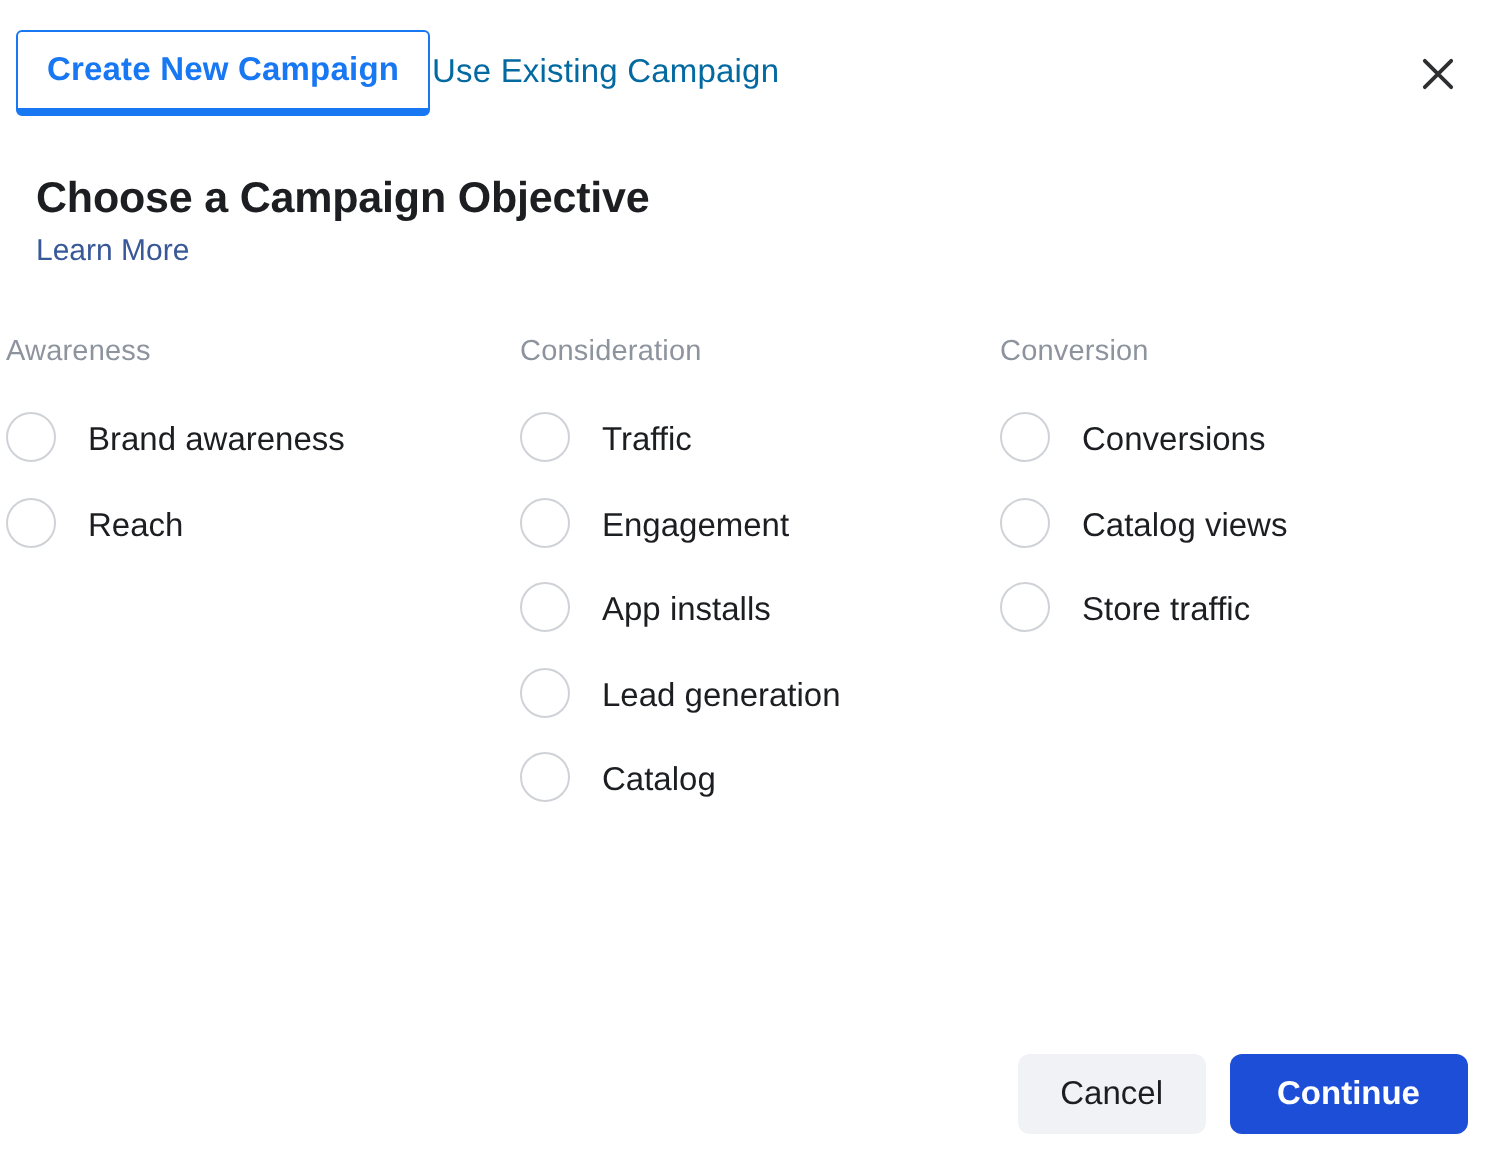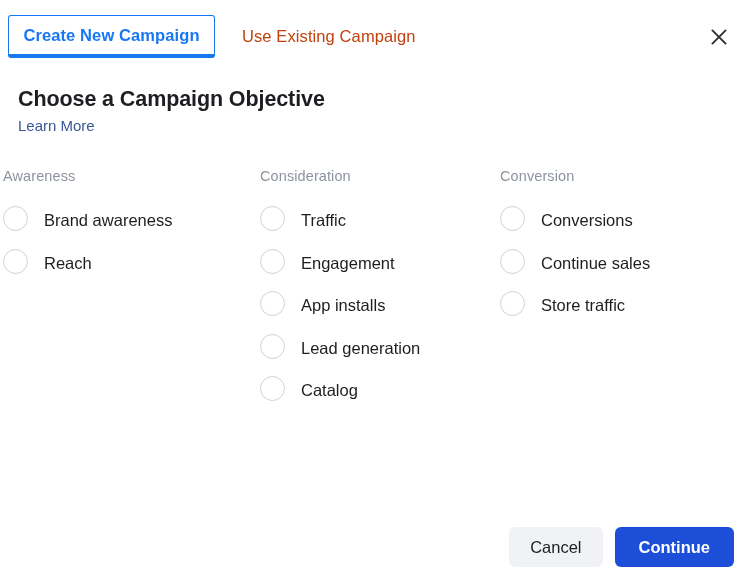--- a/index.html
+++ b/index.html
@@ -48,23 +48,23 @@
     width: 207px;
     height: 43px;
     border: 1.5px solid #1877f2;
     border-bottom: 4px solid #1877f2;
     border-radius: 3px;
     color: #1877f2;
     font-weight: bold;
     background: #ffffff;
   }
   .tab-inactive {
-    left: 240px;
+    left: 214px;
     height: 43px;
-    color: #c2410c;
+    color: #0369a1;
     font-weight: normal;
     padding: 0 2px;
     text-align: center;
   }
 
   .close-btn {
     position: absolute;
     right: 16px;
     top: 22px;
     width: 30px;
@@ -260,21 +260,21 @@
     <div class="col col-2">
       <div class="col-title">Conversion</div>
 
       <div class="option">
         <span class="radio"></span>
         <span class="option-label">Conversions</span>
       </div>
 
       <div class="option">
         <span class="radio"></span>
-        <span class="option-label">Continue sales</span>
+        <span class="option-label">Catalog views</span>
       </div>
 
       <div class="option">
         <span class="radio"></span>
         <span class="option-label">Store traffic</span>
       </div>
     </div>
   </div>
 
   <div class="footer">

